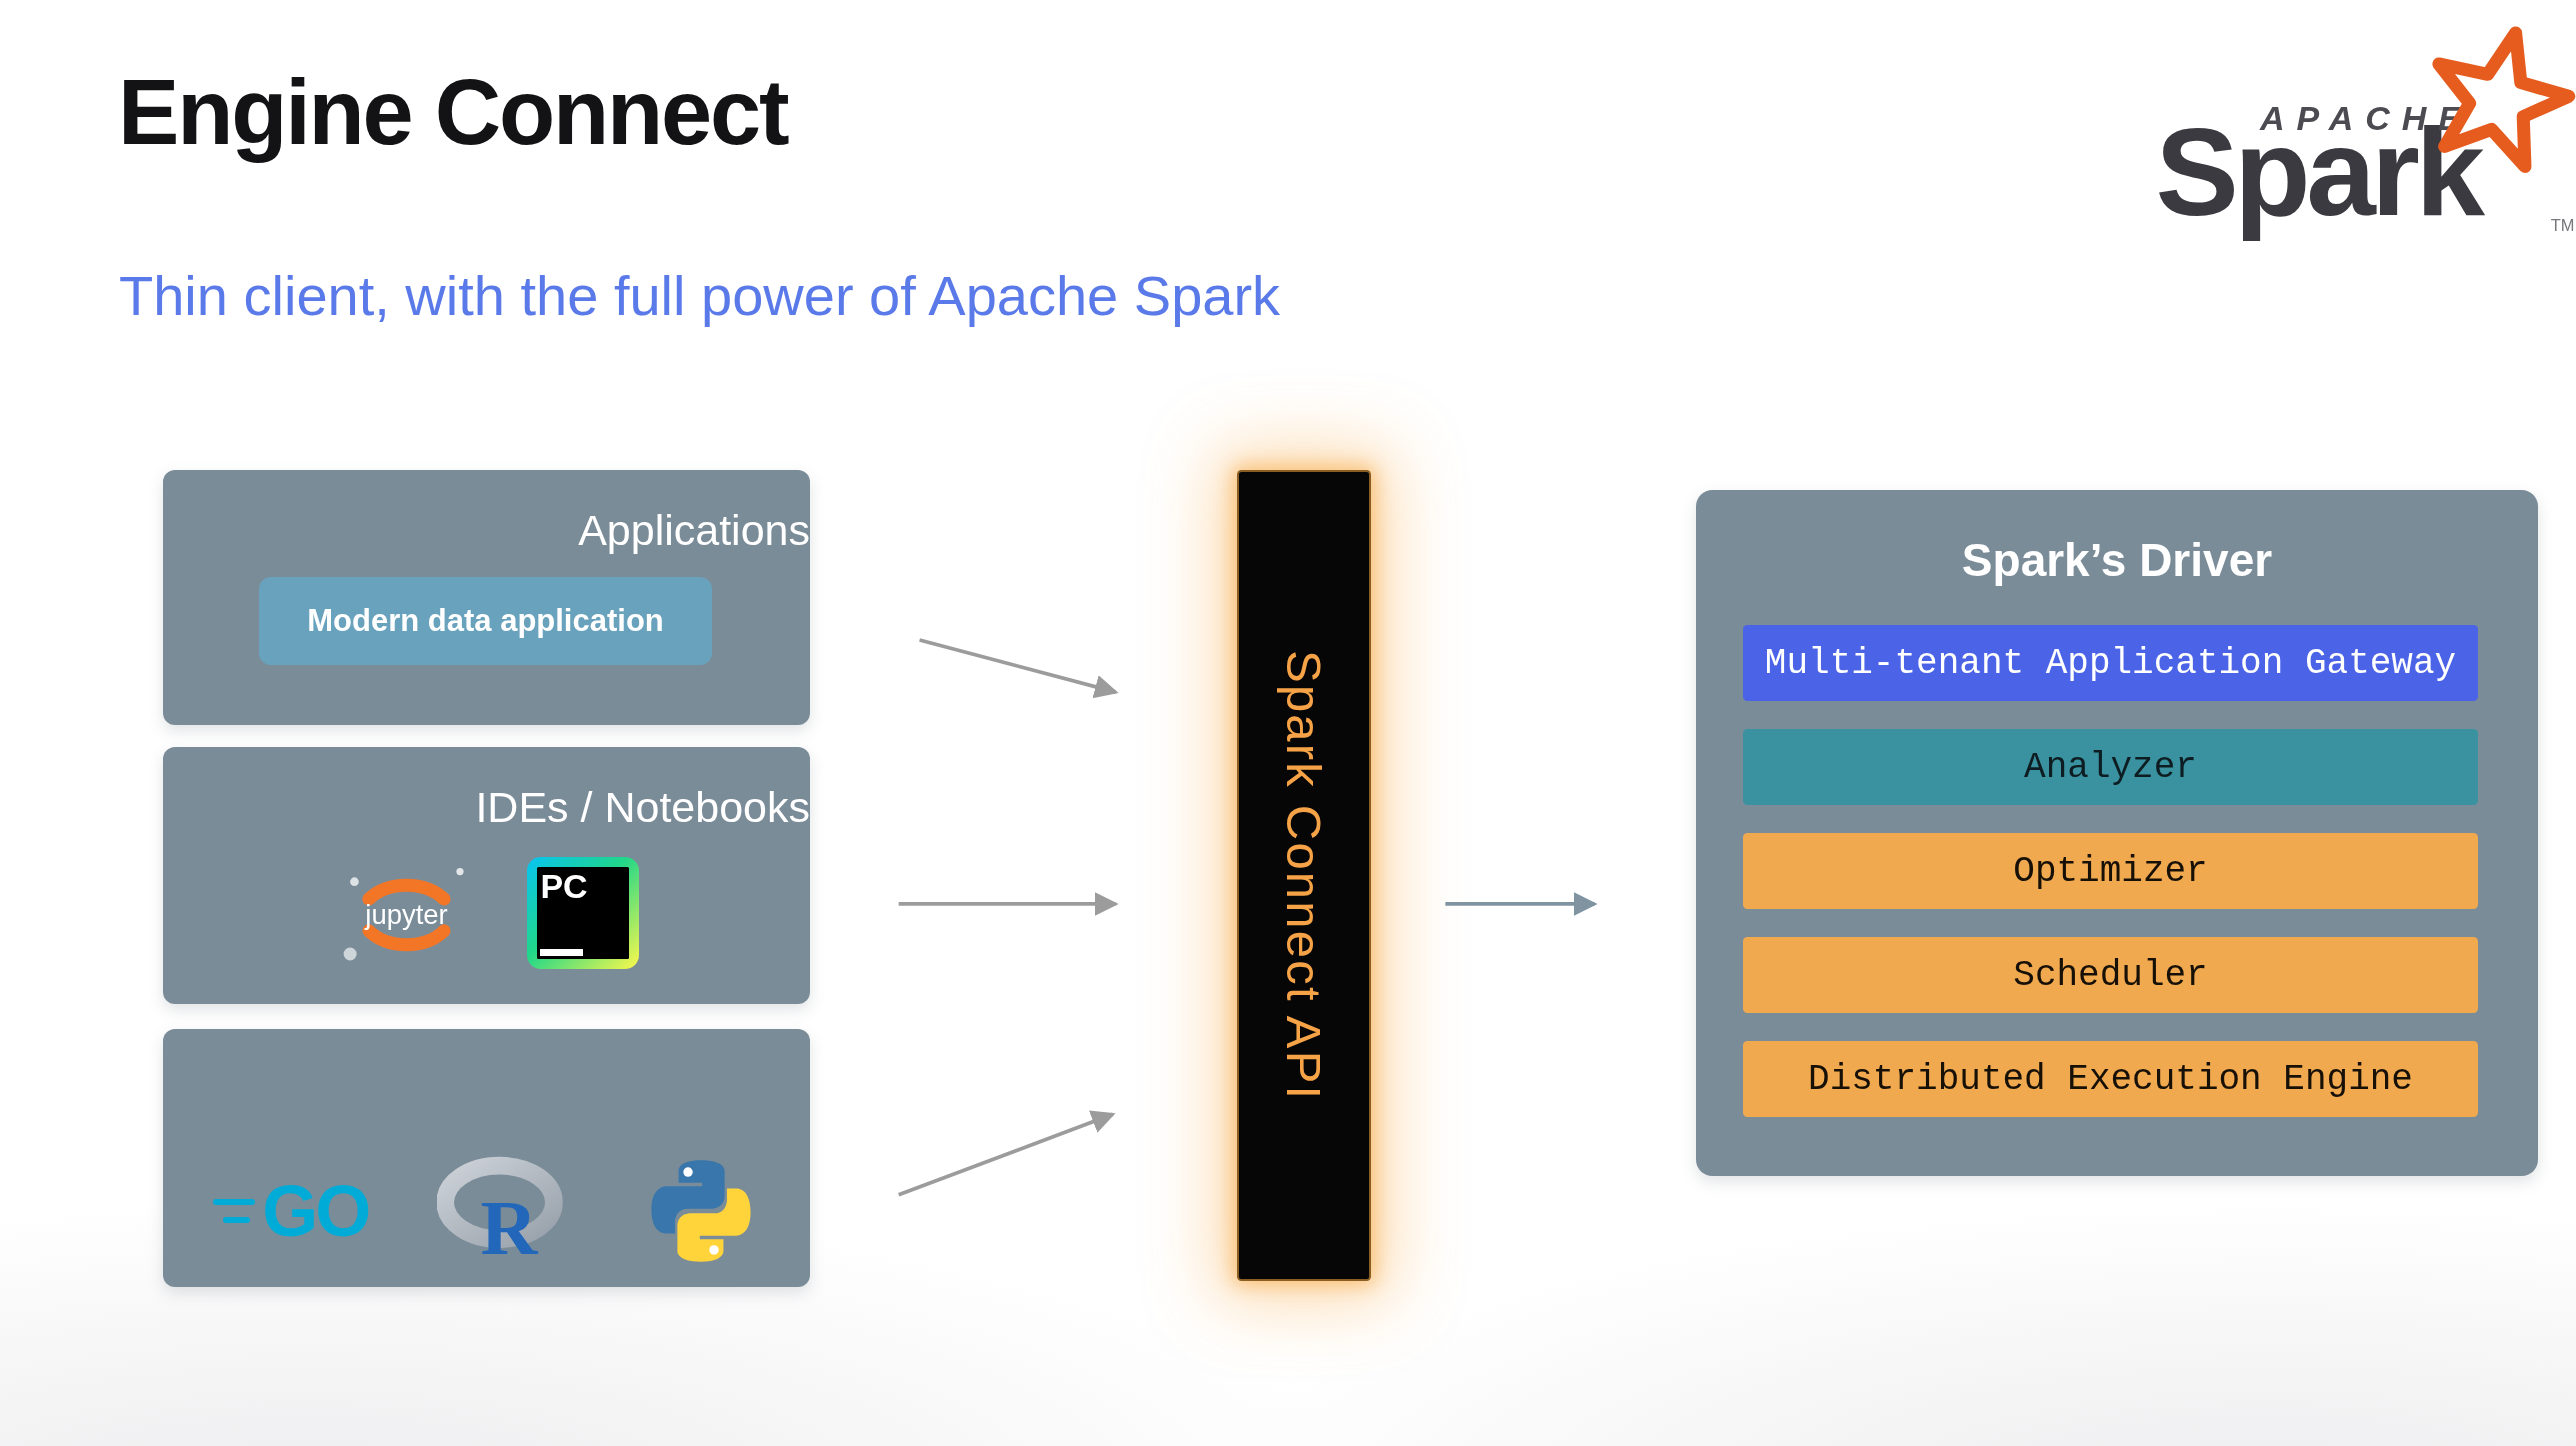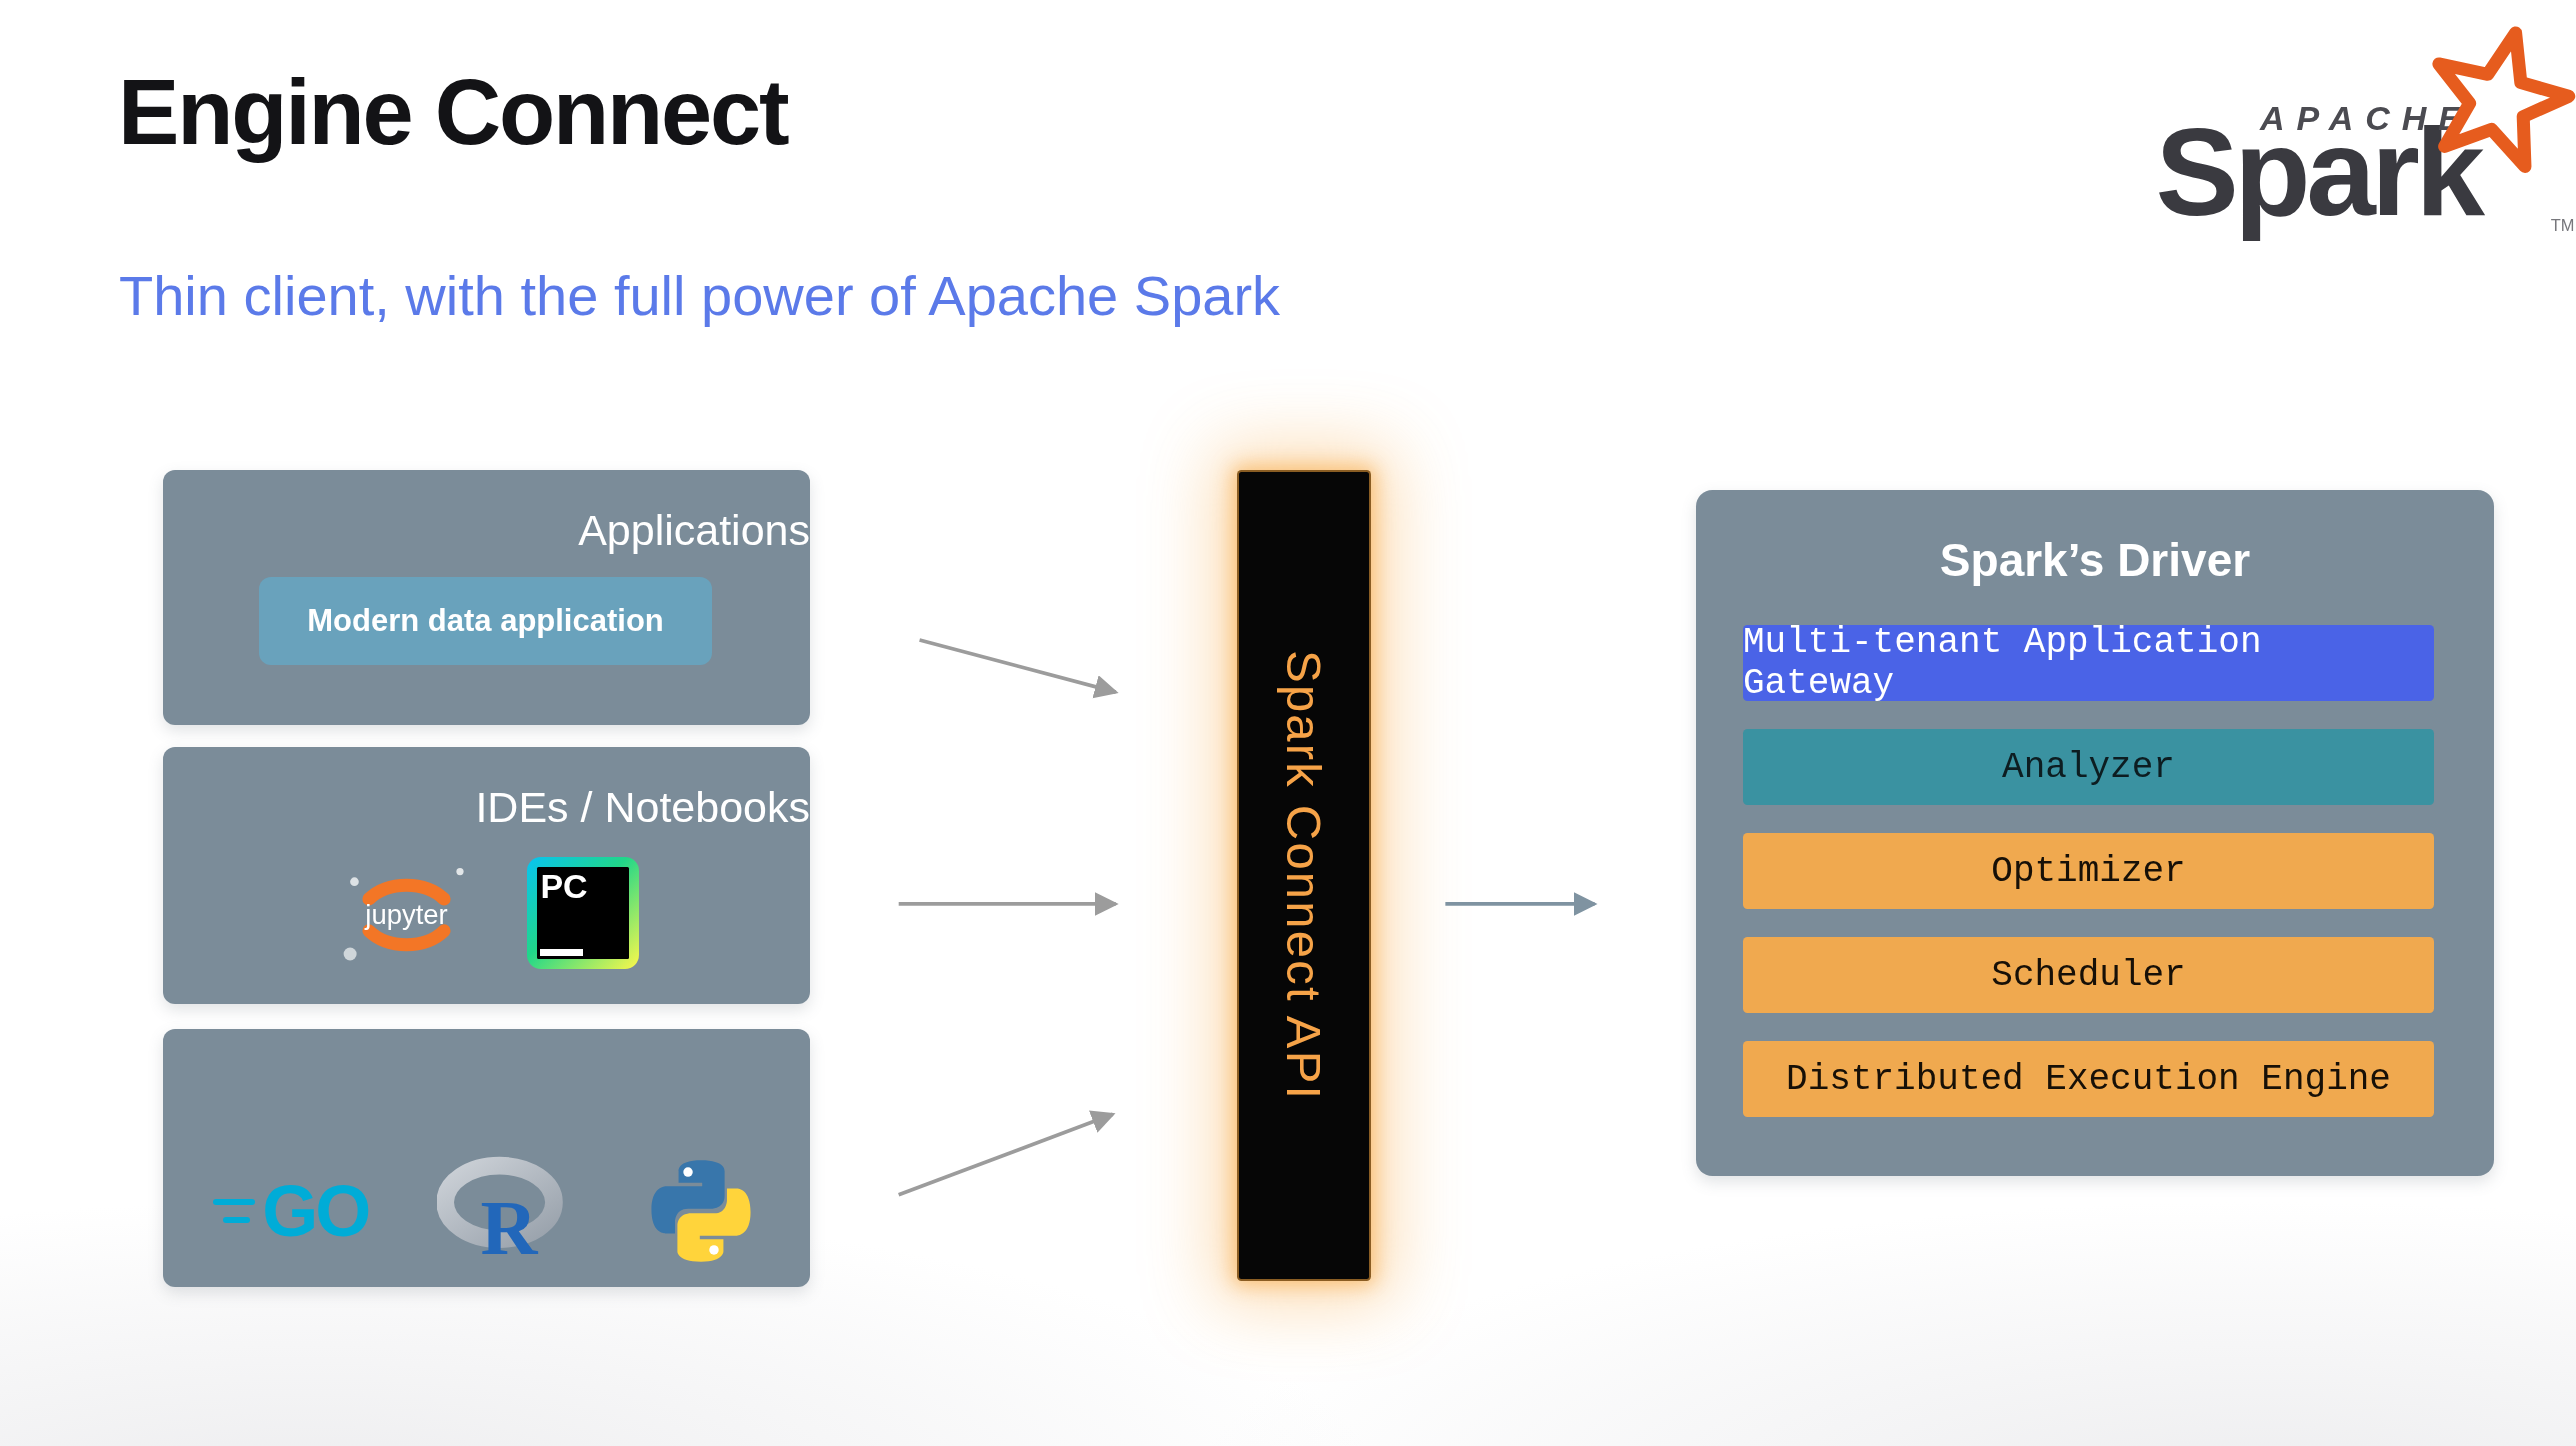--- a/index.html
+++ b/index.html
@@ -92,20 +92,21 @@
   }
 
   
   .arrows{position:absolute;left:0;top:0;width:2576px;height:1447px;pointer-events:none;}
 
   
   .driver{
     position:absolute;left:1696px;top:490px;width:798px;height:686px;
     background:#7b8c99;border-radius:16.4px;
     box-shadow:0 6px 15px rgba(90,100,110,0.18);
+    padding-left:44px;
   }
   .driver-title{
     position:absolute;left:0;right:0;top:43px;text-align:center;
     font-size:46px;font-weight:600;color:#ffffff;
   }
   .driver-rows{position:absolute;left:47px;right:60px;top:135px;font-family:Liberation Mono, monospace;}
   .driver-row{
     height:76px;margin-bottom:28px;border-radius:4.5px;
     display:flex;align-items:center;justify-content:center;
     font-size:36px;font-weight:500;

